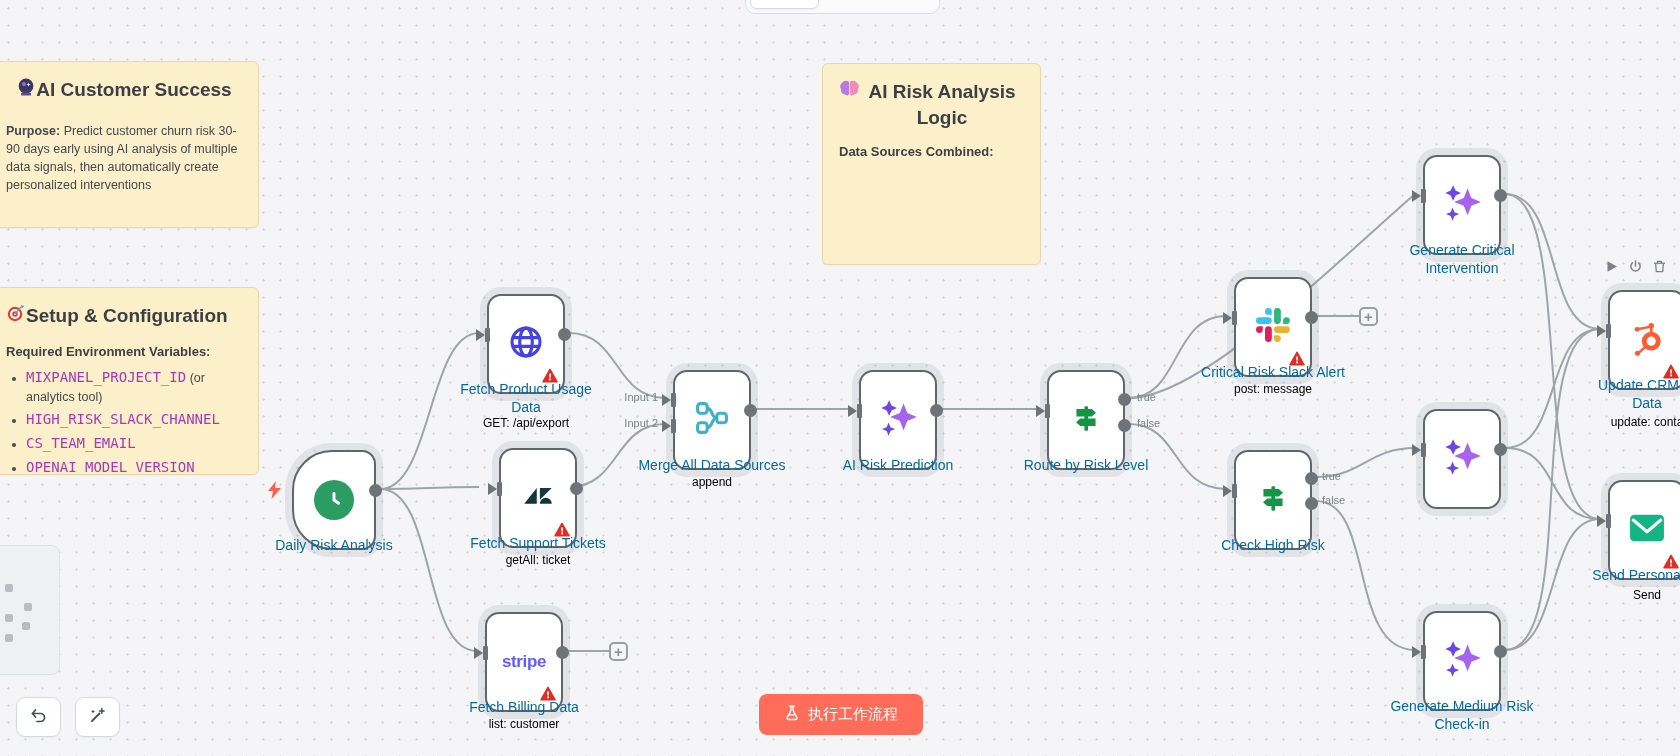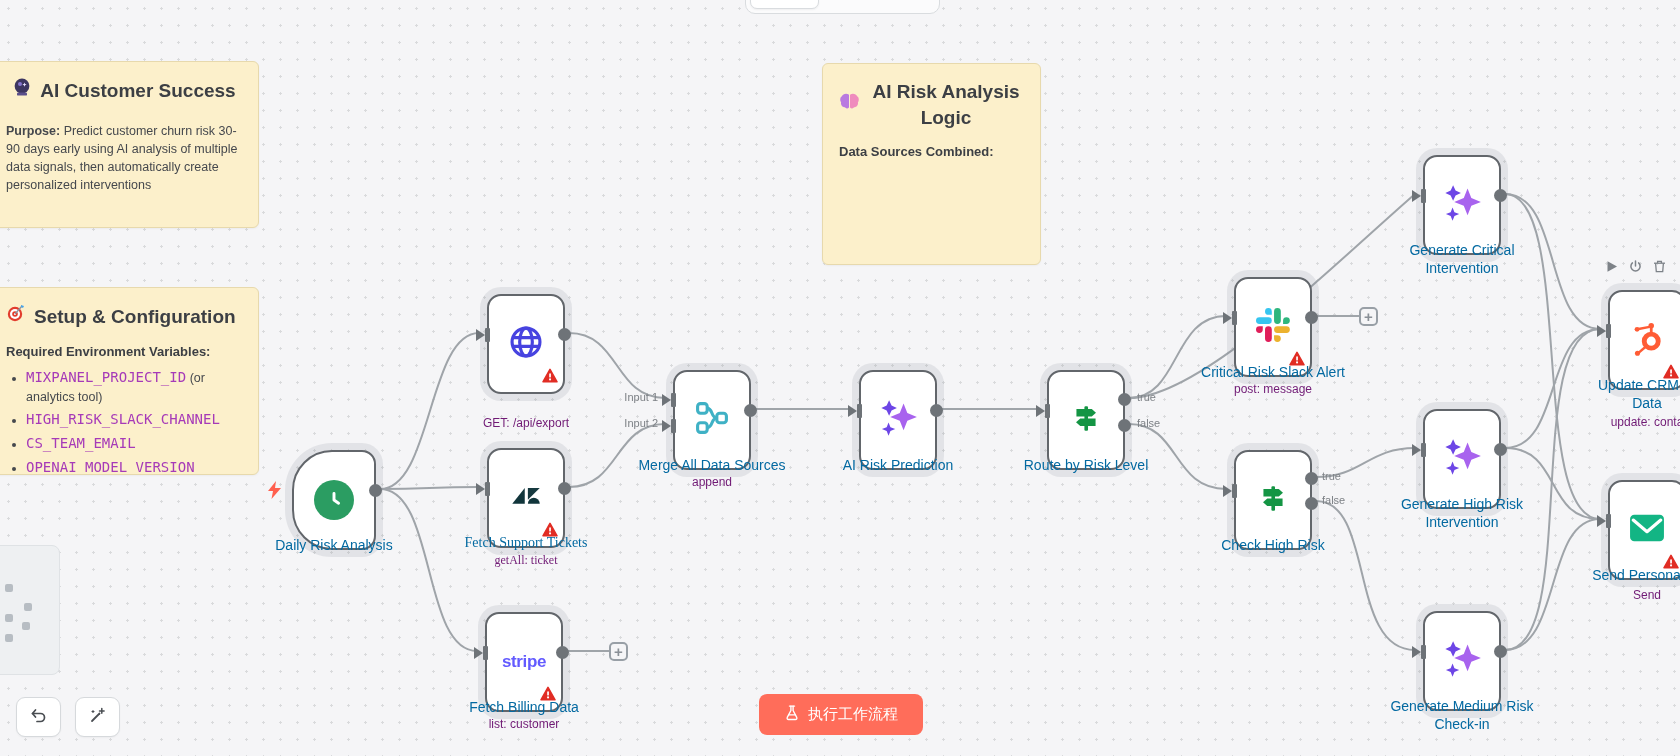--- a/index.html
+++ b/index.html
@@ -11,21 +11,21 @@
     background-size:17px 17px;
   }
   .abs{position:absolute;}
   
   .sticky{
     position:absolute;background:#fcf0cb;border:1px solid #e7d9ad;border-radius:6px;
     padding:13px 16px;box-sizing:border-box;color:#45484d;z-index:2;overflow:hidden;
     box-shadow:0 1px 2px rgba(0,0,0,0.04);
   }
   .sticky h1{margin:2px 0 14px 0;font-size:19px;line-height:1.35;color:#3c3f44;display:block;}
-  .sticky h1 .ttl-row{display:flex;align-items:center;gap:8px;}
+  .sticky h1 .ttl-row{display:flex;align-items:flex-start;}
   .sticky .body-txt{font-size:12.5px;line-height:1.45;}
   .sticky .sub-head{font-size:13px;font-weight:bold;color:#3c3f44;margin:10px 0 8px 0;}
   .sticky ul{margin:6px 0 0 6px;padding-left:14px;}
   .sticky li{font-size:12.5px;line-height:1.5;margin-bottom:3px;}
   .envcode{font-family:"DejaVu Sans Mono",monospace;font-size:14px;color:#a63ab8;}
   
   svg.edges{position:absolute;left:0;top:0;z-index:1;pointer-events:none;}
   .edge{fill:none;stroke:#9fa4a9;stroke-width:2px;}
   
   .node{position:absolute;z-index:3;}
@@ -34,21 +34,21 @@
     box-shadow:0 0 0 7px rgba(128,138,148,0.16);position:relative;box-sizing:border-box;
     display:flex;align-items:center;justify-content:center;
   }
   .trigger .node-box{width:84px;border-radius:40px 14px 14px 40px;}
   .node-label{
     position:absolute;top:86px;left:50%;transform:translateX(-50%);width:176px;
     text-align:center;font-size:14px;color:#0369a1;line-height:1.3;
   }
   .node-sub{
     position:absolute;left:50%;transform:translateX(-50%);width:180px;
-    text-align:center;font-size:12px;color:#701a75;
+    text-align:center;font-size:12px;color:#000000;
   }
   .warn{position:absolute;right:5px;bottom:5px;}
   .out-dot{position:absolute;right:-8px;width:13px;height:13px;border-radius:50%;background:#6e7378;}
   .in-bar{position:absolute;left:-4px;width:5px;height:14px;border-radius:1px;background:#6e7378;}
   .in-arrow{position:absolute;left:-13px;width:0;height:0;
     border-top:6px solid transparent;border-bottom:6px solid transparent;border-left:9px solid #6e7378;}
   .port-label{position:absolute;font-size:11px;color:#7d8186;z-index:3;}
   .plus-btn{
     position:absolute;z-index:3;width:19px;height:19px;border:2px solid #989fa6;border-radius:5px;
     color:#8a9097;font-size:15px;line-height:16px;text-align:center;background:#f5f5f7;box-sizing:border-box;
@@ -208,24 +208,25 @@
       <svg width="16" height="15" viewBox="0 0 16 15">
           <path d="M8 1.4L15 13.8H1z" fill="#e12d24" stroke="#e12d24" stroke-width="1.6" stroke-linejoin="round"></path>
           <rect x="7.2" y="5.2" width="1.7" height="4.4" rx="0.85" fill="#ffffff"></rect>
           <circle cx="8.05" cy="11.4" r="1.05" fill="#ffffff"></circle>
         </svg>
     </span>
     <div class="in-bar" style="top:32px;"></div>
     <div class="in-arrow" style="top:33px;"></div>
     <div class="out-dot" style="top:32px;"></div>
   </div>
+  <div class="node-label" style="width:150px;">Fetch Product Usage Data</div>
   <div class="node-sub" style="top:122px;">GET: /api/export</div>
 </div>
 
-<div class="node" style="left:487px;top:448px;font-family:Liberation Serif, serif;">
+<div class="node" style="left:499px;top:448px;">
   <div class="node-box">
     <span>
       <svg width="30" height="30" viewBox="0 0 24 24" fill="#11353b">
           <path d="M11 5.5v12.7H1z"></path>
           <path d="M13 18.2V5.5h10z" opacity="0"></path>
           <path d="M13.5 18.2a4.75 4.75 0 0 1 9.5 0z"></path>
           <path d="M22.5 5.8a4.75 4.75 0 0 1-9.5 0z" opacity="0"></path>
           <path d="M13.5 5.5h9.5L13.5 15z" opacity="0.98"></path>
         </svg>
     </span>
@@ -387,21 +388,20 @@
       <svg width="40" height="40" viewBox="0 0 36 36">
           <path d="M23 5l3.4 8.6 8.6 3.4-8.6 3.4L23 29l-3.4-8.6L11 17l8.6-3.4z" fill="#a863ee"></path>
           <path d="M10 2l2.2 4.8L17 9l-4.8 2.2L10 16l-2.2-4.8L3 9l4.8-2.2z" fill="#6d46e6"></path>
           <path d="M9.5 22l1.7 4.3L15.5 28l-4.3 1.7L9.5 34l-1.7-4.3L3.5 28l4.3-1.7z" fill="#6d46e6"></path>
         </svg>
     </span>
     <div class="in-bar" style="top:32px;"></div>
     <div class="in-arrow" style="top:33px;"></div>
     <div class="out-dot" style="top:32px;"></div>
   </div>
-  <div class="node-label" style="width:150px;">Generate High Risk Intervention</div>
 </div>
 
 <div class="node" style="left:1423px;top:611px;">
   <div class="node-box">
     <span>
       <svg width="40" height="40" viewBox="0 0 36 36">
           <path d="M23 5l3.4 8.6 8.6 3.4-8.6 3.4L23 29l-3.4-8.6L11 17l8.6-3.4z" fill="#a863ee"></path>
           <path d="M10 2l2.2 4.8L17 9l-4.8 2.2L10 16l-2.2-4.8L3 9l4.8-2.2z" fill="#6d46e6"></path>
           <path d="M9.5 22l1.7 4.3L15.5 28l-4.3 1.7L9.5 34l-1.7-4.3L3.5 28l4.3-1.7z" fill="#6d46e6"></path>
         </svg>

